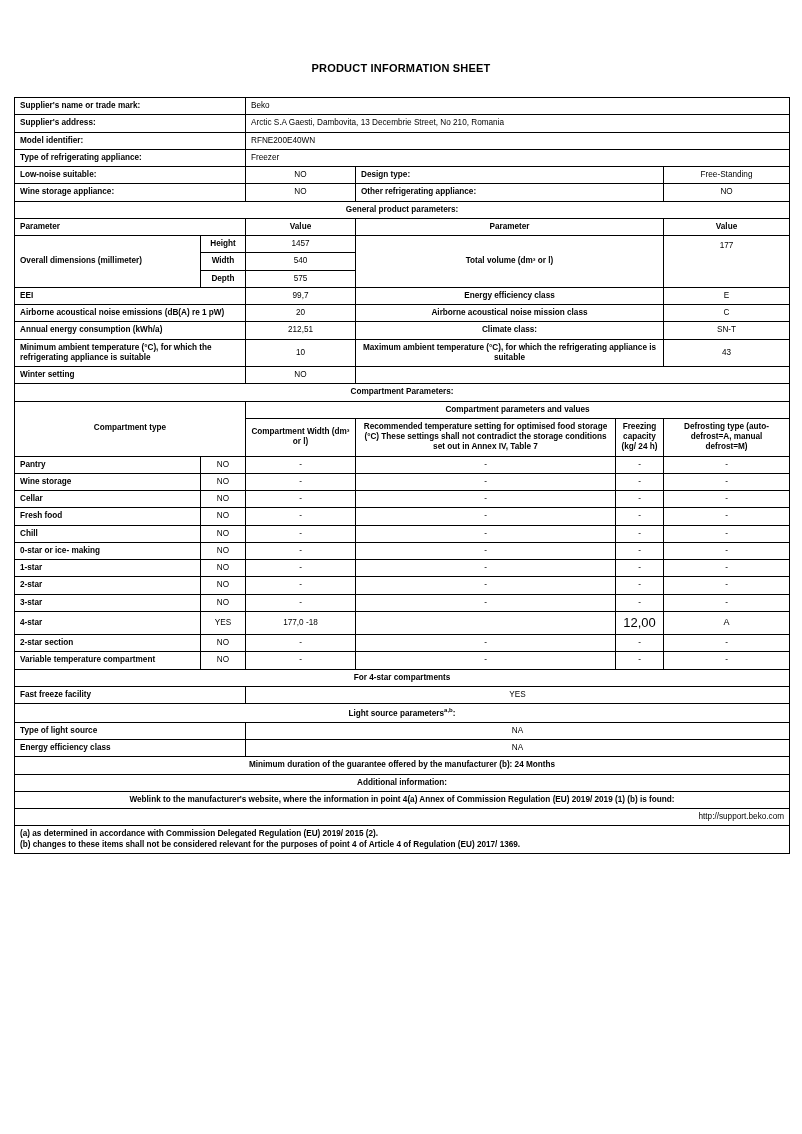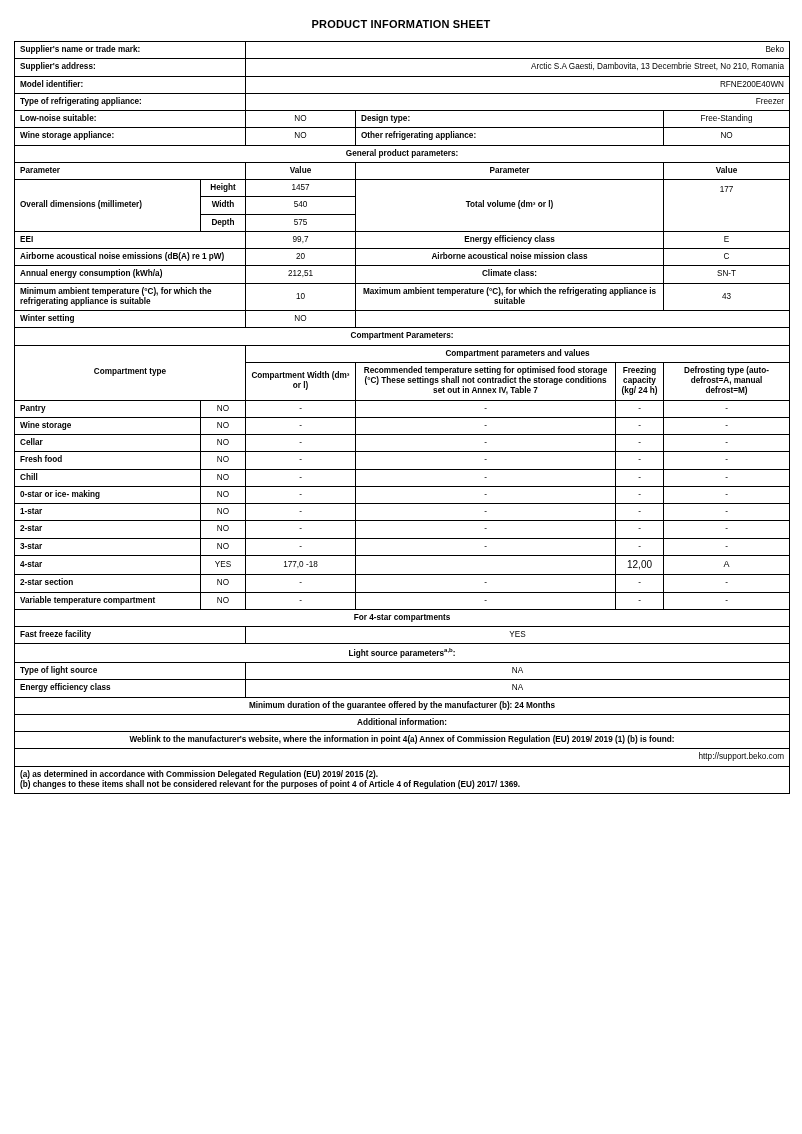--- a/index.html
+++ b/index.html
@@ -20,22 +20,22 @@
     width: 802px;
     height: 1134px;
     padding: 0;
     position: relative;
   }
   .doc-title {
     text-align: center;
     font-size: 11px;
     font-weight: bold;
     letter-spacing: 0.2px;
-    margin: 0;
-    padding-top: 18px;
+    margin: 12px;
+    padding-top: 50px;
     padding-bottom: 11px;
   }
   table.sheet {
     border-collapse: collapse;
     width: 775px;
     margin-left: 14px;
     table-layout: fixed;
     border: 1.6px solid #000;
   }
   table.sheet td {
@@ -50,21 +50,21 @@
     font-weight: bold;
     text-align: left;
   }
   td.lbl-c {
     font-weight: bold;
     text-align: center;
   }
   
   td.val {
     font-weight: normal;
-    text-align: right;
+    text-align: left;
     font-size: 10px;
     padding-left: 6px;
   }
   td.valc {
     font-weight: normal;
     text-align: center;
     font-size: 10px;
   }
   td.ctr { text-align: center; }
   td.hdr {
@@ -277,21 +277,21 @@
         <td class="ctr dash">-</td>
         <td class="ctr dash">-</td>
         <td class="ctr dash">-</td>
         <td class="ctr dash">-</td>
       </tr>
       <tr>
         <td class="lbl">4-star</td>
         <td class="valc">YES</td>
         <td class="valc">177,0 -18</td>
         <td class="ctr dash"></td>
-        <td class="ctr" style="font-size:10px">12,00</td>
+        <td class="ctr" style="font-size:13px">12,00</td>
         <td class="ctr" style="font-size:9px">A</td>
       </tr>
       <tr>
         <td class="lbl">2-star section</td>
         <td class="valc">NO</td>
         <td class="ctr dash">-</td>
         <td class="ctr dash">-</td>
         <td class="ctr dash">-</td>
         <td class="ctr dash">-</td>
       </tr>

